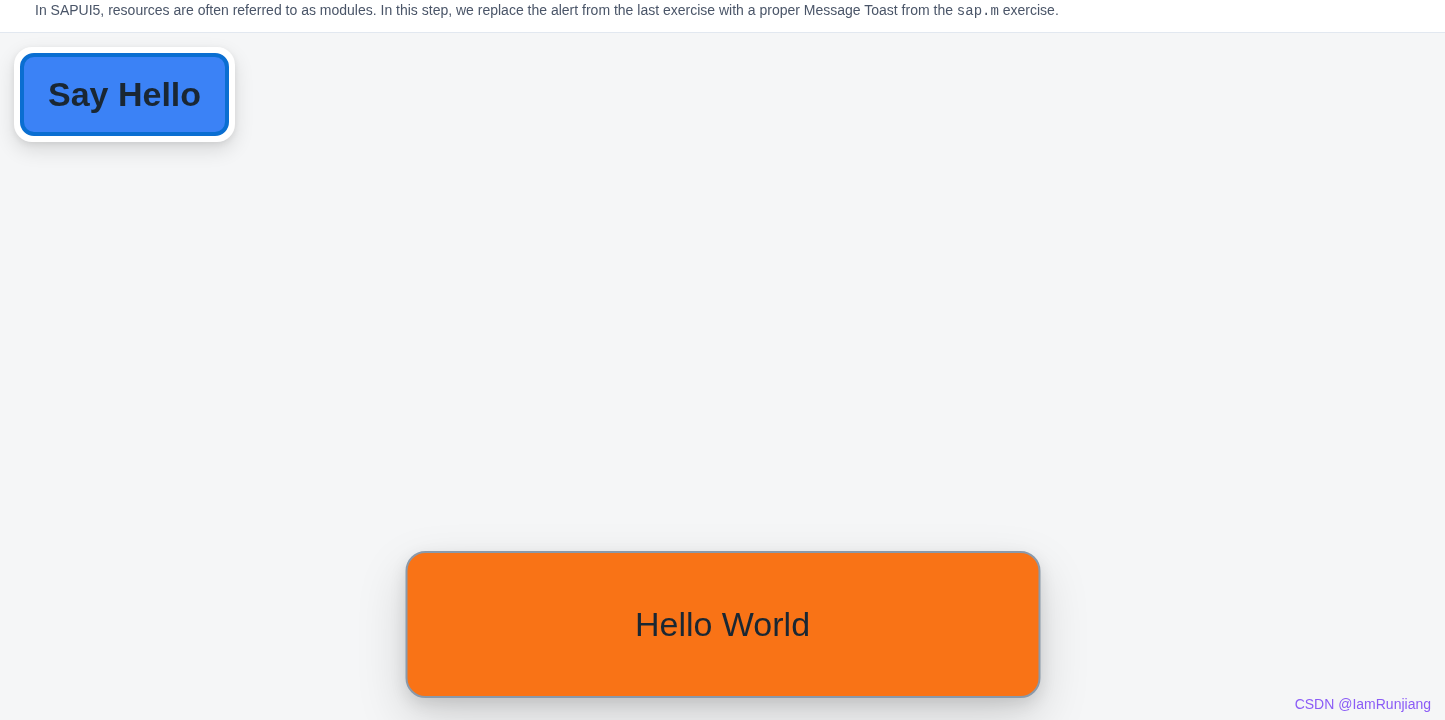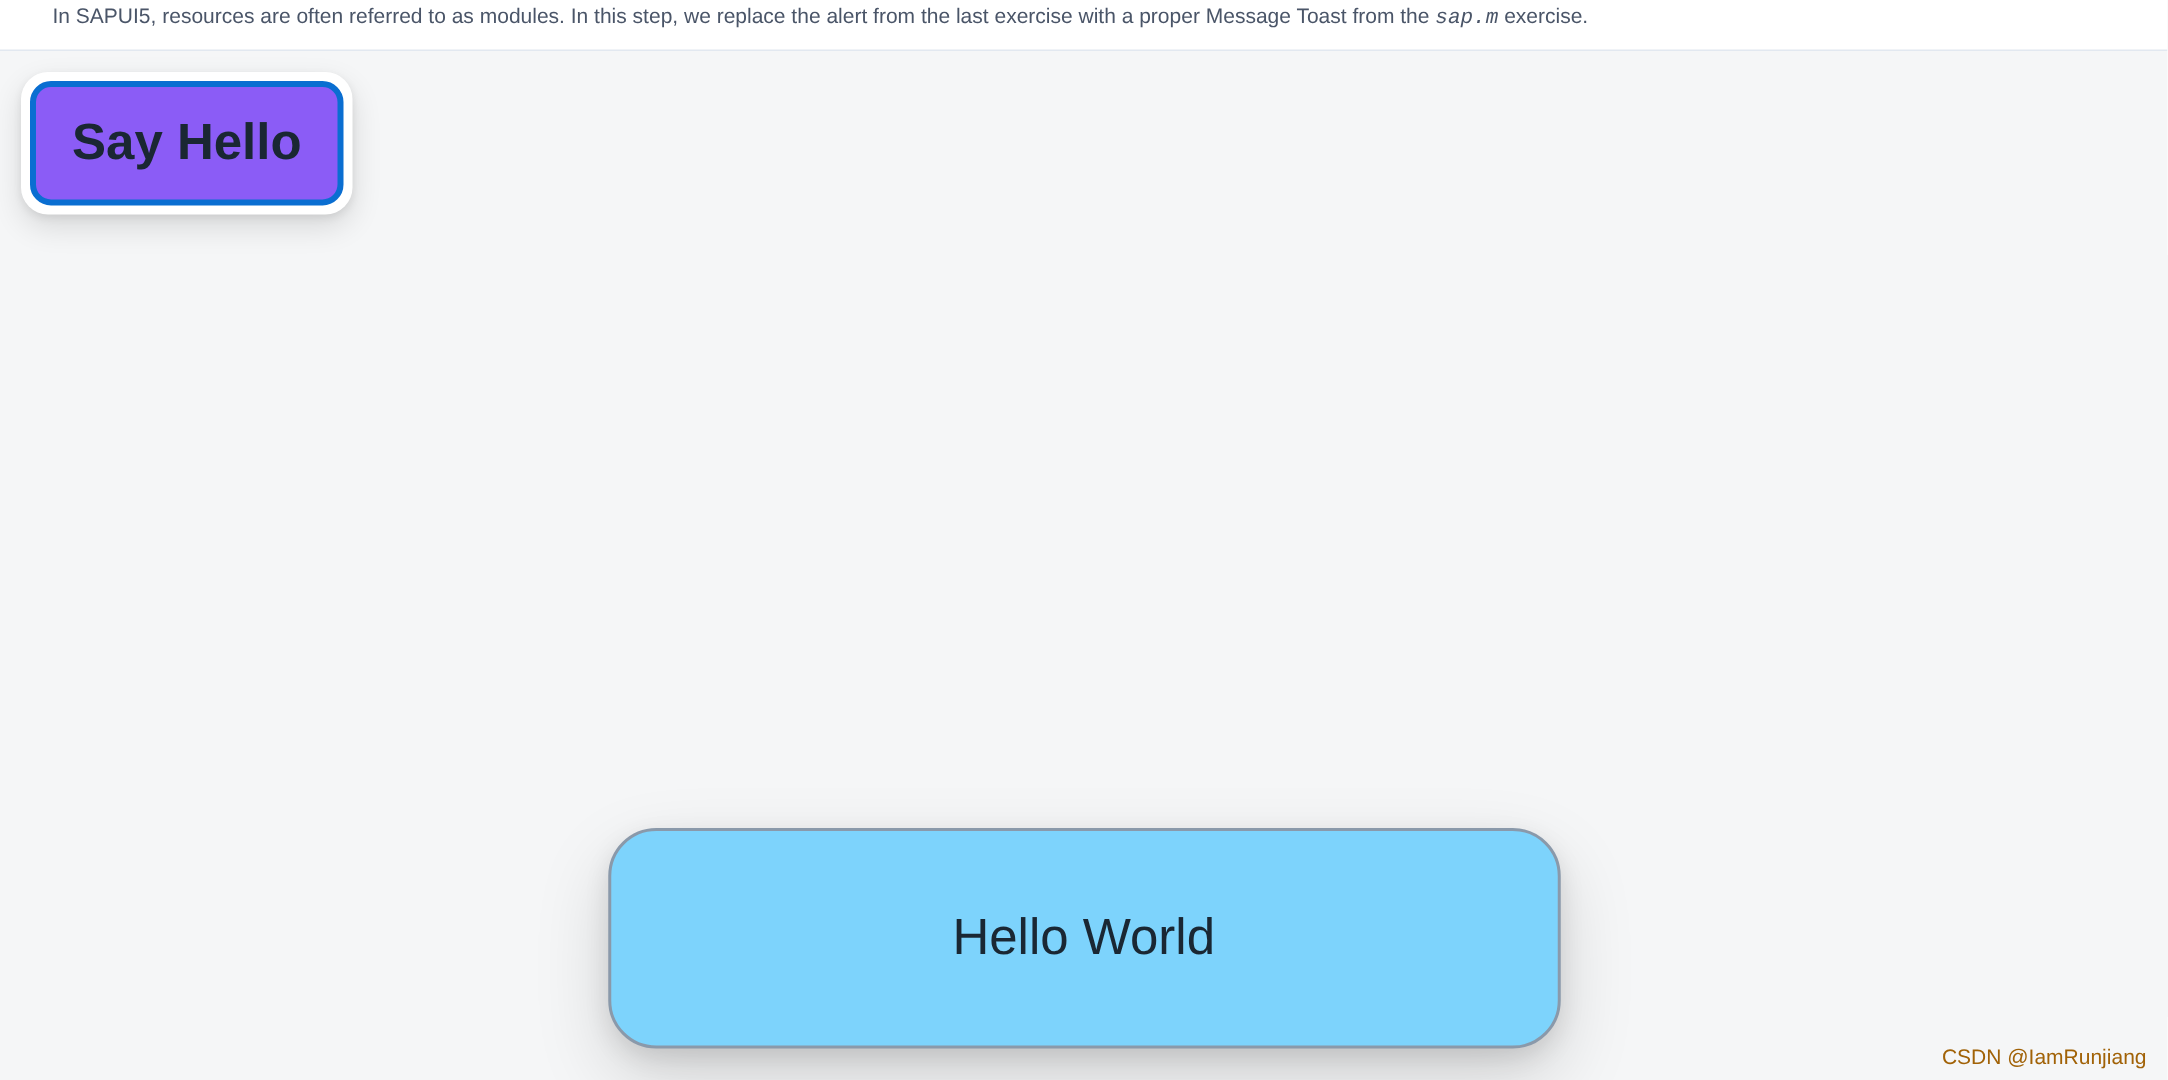--- a/index.html
+++ b/index.html
@@ -21,76 +21,75 @@
       padding: 0 35px 10px 35px;
       color: #4a5568;
       font-size: 14px;
       line-height: 1.5;
       border-bottom: 1px solid #e2e8f0;
     }
     
     .header-text .code {
       font-family: "Courier New", monospace;
       color: #4a5568;
-      font-style: italic;
     }
     
     .app-area {
       background: #f5f6f7;
       height: calc(100% - 25px);
       position: relative;
       padding: 14px;
     }
     
     .button-wrapper {
       display: inline-block;
       background: #ffffff;
       border-radius: 18px;
       padding: 6px;
       box-shadow: 0 8px 20px rgba(0,0,0,0.12), 0 2px 6px rgba(0,0,0,0.08);
     }
     
     .say-hello-button {
-      background: #8b5cf6;
+      background: #3b82f6;
       border: 4px solid #0a6ed1;
       border-radius: 14px;
       padding: 18px 24px;
       font-size: 34px;
       font-weight: 600;
       color: #1a2733;
       cursor: pointer;
       font-family: inherit;
     }
     
     .toast-container {
       position: absolute;
       left: 50%;
       bottom: 30px;
       transform: translateX(-50%);
     }
     
     .toast {
-      background: #7dd3fc;
+      background: #f97316;
       border: 2px solid #8a99aa;
-      border-radius: 32px;
+      border-radius: 20px;
       padding: 52px 120px;
       font-size: 34px;
       font-weight: 400;
       color: #1a2733;
       box-shadow: 0 20px 50px rgba(0,0,0,0.15), 0 6px 16px rgba(0,0,0,0.1);
       white-space: nowrap;
       text-align: center;
       min-width: 635px;
     }
     
     .watermark {
       position: absolute;
       bottom: 8px;
       right: 14px;
-      color: #a16207;
+      color: #8b5cf6;
       font-size: 14px;
       font-weight: 400;
     }
   </style>
 </head>
 <body>
 
 <div class="header-text">
   <span>In SAPUI5, resources are often referred to as modules. In this step, we replace the alert from the last exercise with a proper Message Toast from the </span><span class="code">sap.m</span><span> exercise.</span>
 </div>

